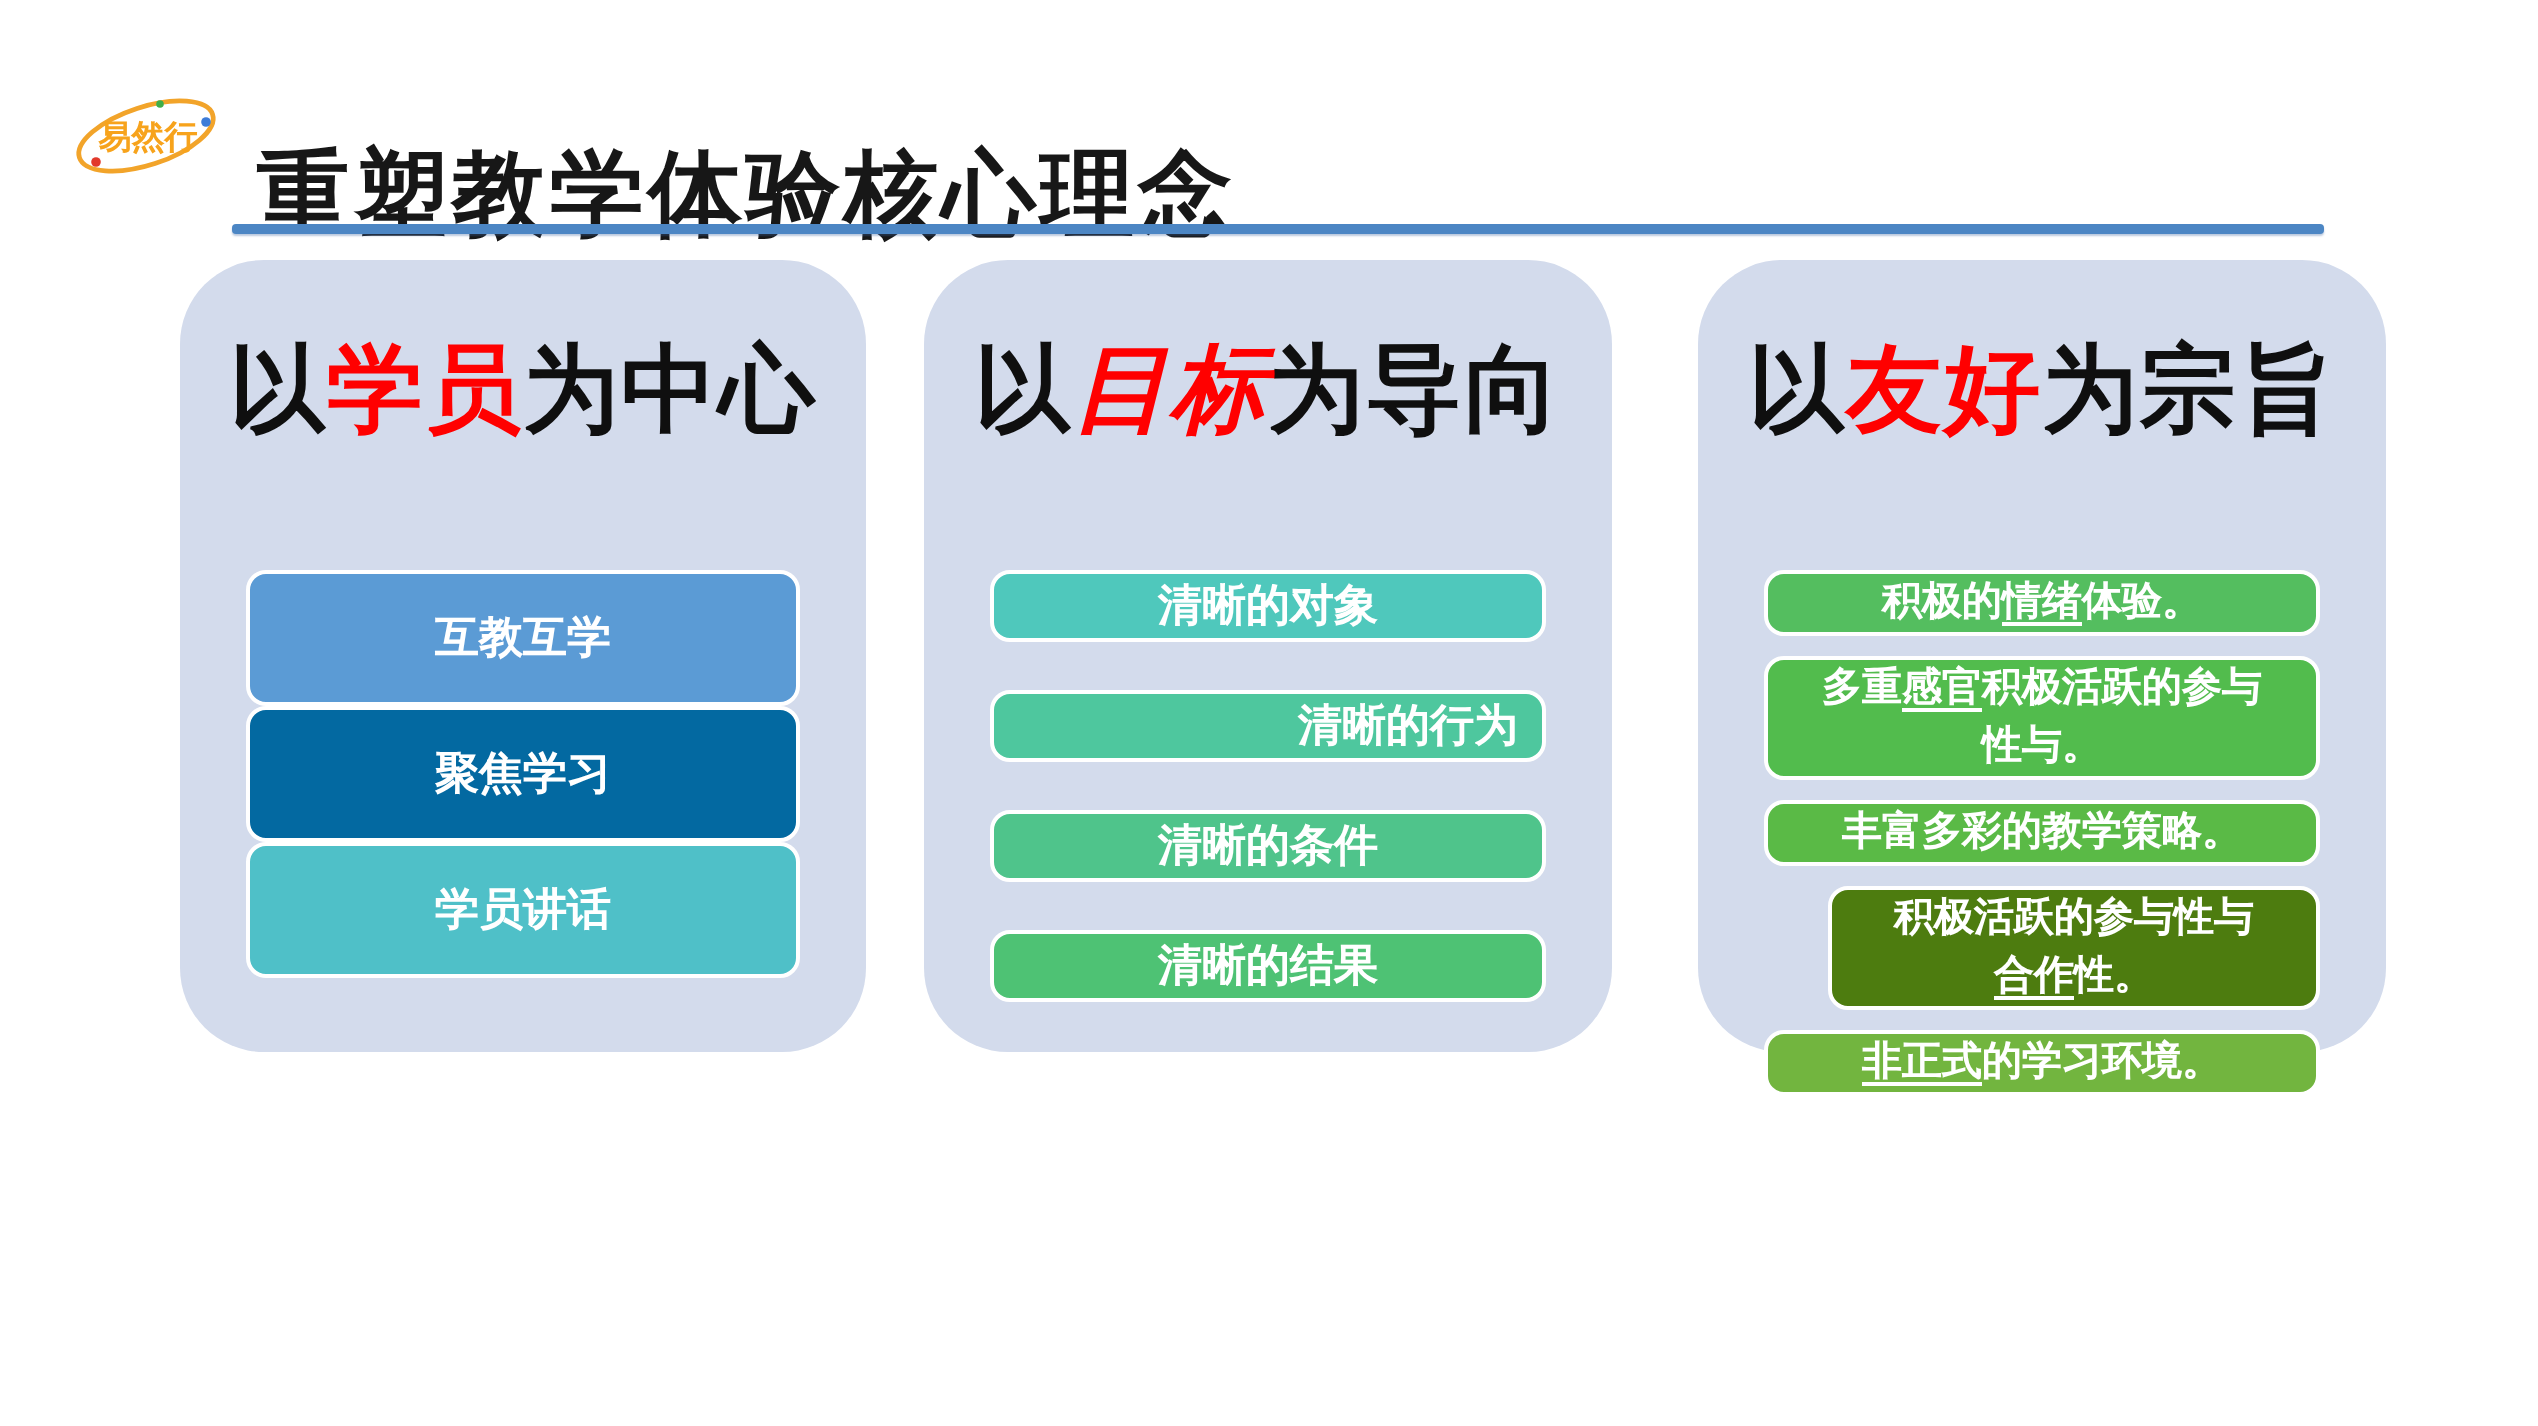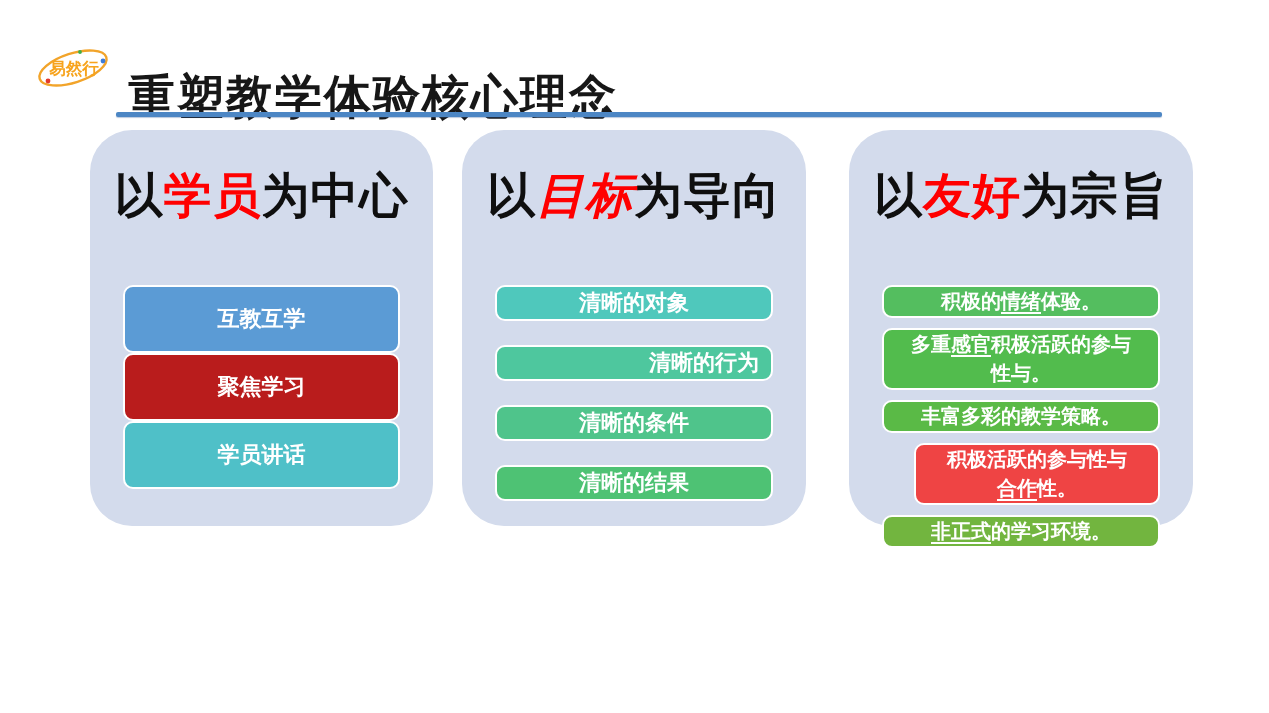--- a/index.html
+++ b/index.html
@@ -61,21 +61,21 @@
   <h1 class="slide-title" style="color: rgb(23, 23, 23);">重塑教学体验核心理念</h1>
 
   <div class="divider" style="background-color: rgb(76, 134, 196);"></div>
 
   <section class="panel panel-1" style="background-color: rgb(211, 219, 236);">
     <h2 class="panel-header"><span>以</span><span style="color: rgb(255, 0, 0);">学员</span><span>为中心</span></h2>
     <div class="boxes gap-lg">
       <div class="box" style="background-color: rgb(91, 155, 213);">
           <span><span>互教互学</span><span></span></span>
         </div>
-      <div class="box" style="background-color: #b91c1c;">
+      <div class="box" style="background-color: #0369a1;">
           <span><span>聚焦学习</span><span></span></span>
         </div>
       <div class="box" style="background-color: rgb(79, 192, 200);">
           <span><span>学员讲话</span><span></span></span>
         </div>
     </div>
   </section>
 
   <section class="panel panel-2" style="background-color: rgb(211, 219, 236);">
     <h2 class="panel-header"><span>以</span><span style="color: rgb(255, 0, 0); font-style: italic;">目标</span><span>为导向</span></h2>
@@ -100,21 +100,21 @@
     <div class="boxes gap-sm">
       <div class="box" style="background-color: rgb(84, 190, 95);">
           <span><span>积极的</span><span class="run-u">情绪</span><span>体验。</span></span>
         </div>
       <div class="box" style="background-color: rgb(82, 188, 77);">
           <span><span>多重</span><span class="run-u">感官</span><span>积极活跃的参与性与。</span></span>
         </div>
       <div class="box" style="background-color: rgb(90, 186, 70);">
           <span><span>丰富多彩的教学策略。</span><span></span></span>
         </div>
-      <div class="box" style="background-color: #ef4444; margin-left: 32px;">
+      <div class="box" style="background-color: #4d7c0f; margin-left: 32px;">
           <span><span>积极活跃的参与性与 </span><span class="run-u">合作</span><span>性。</span></span>
         </div>
       <div class="box" style="background-color: rgb(114, 181, 63);">
           <span><span></span><span class="run-u">非正式</span><span>的学习环境。</span></span>
         </div>
     </div>
   </section>
 
 </div>
 

